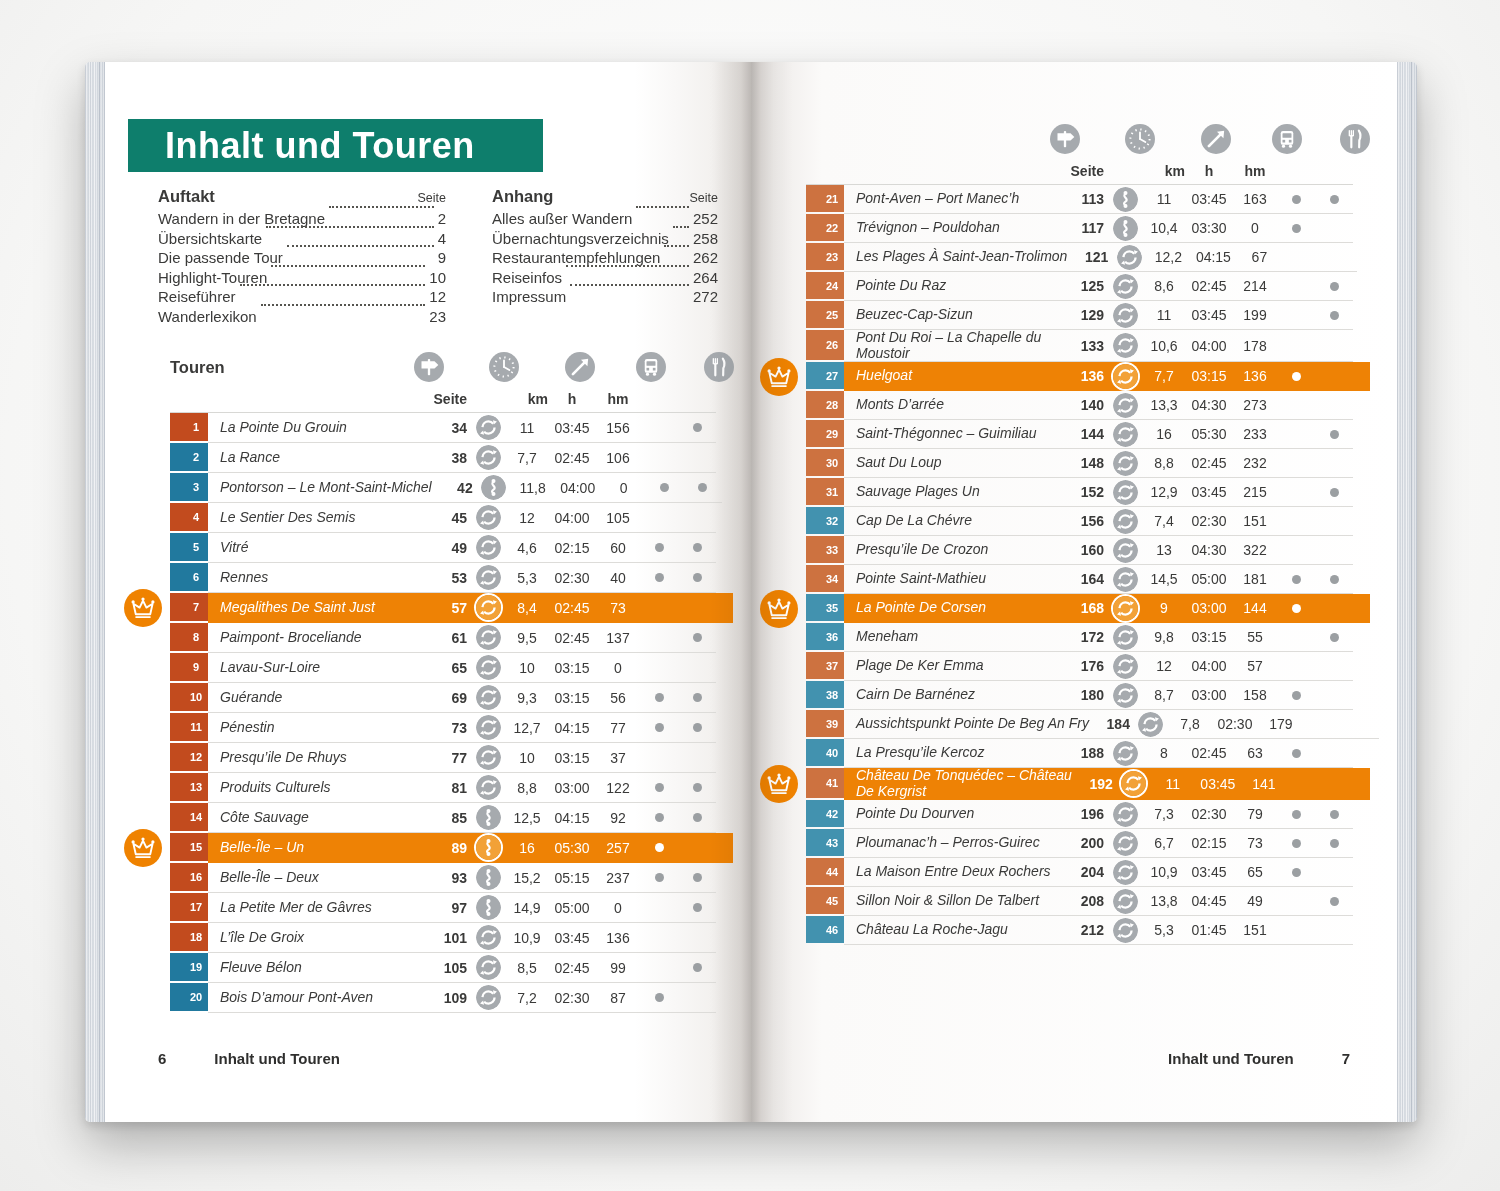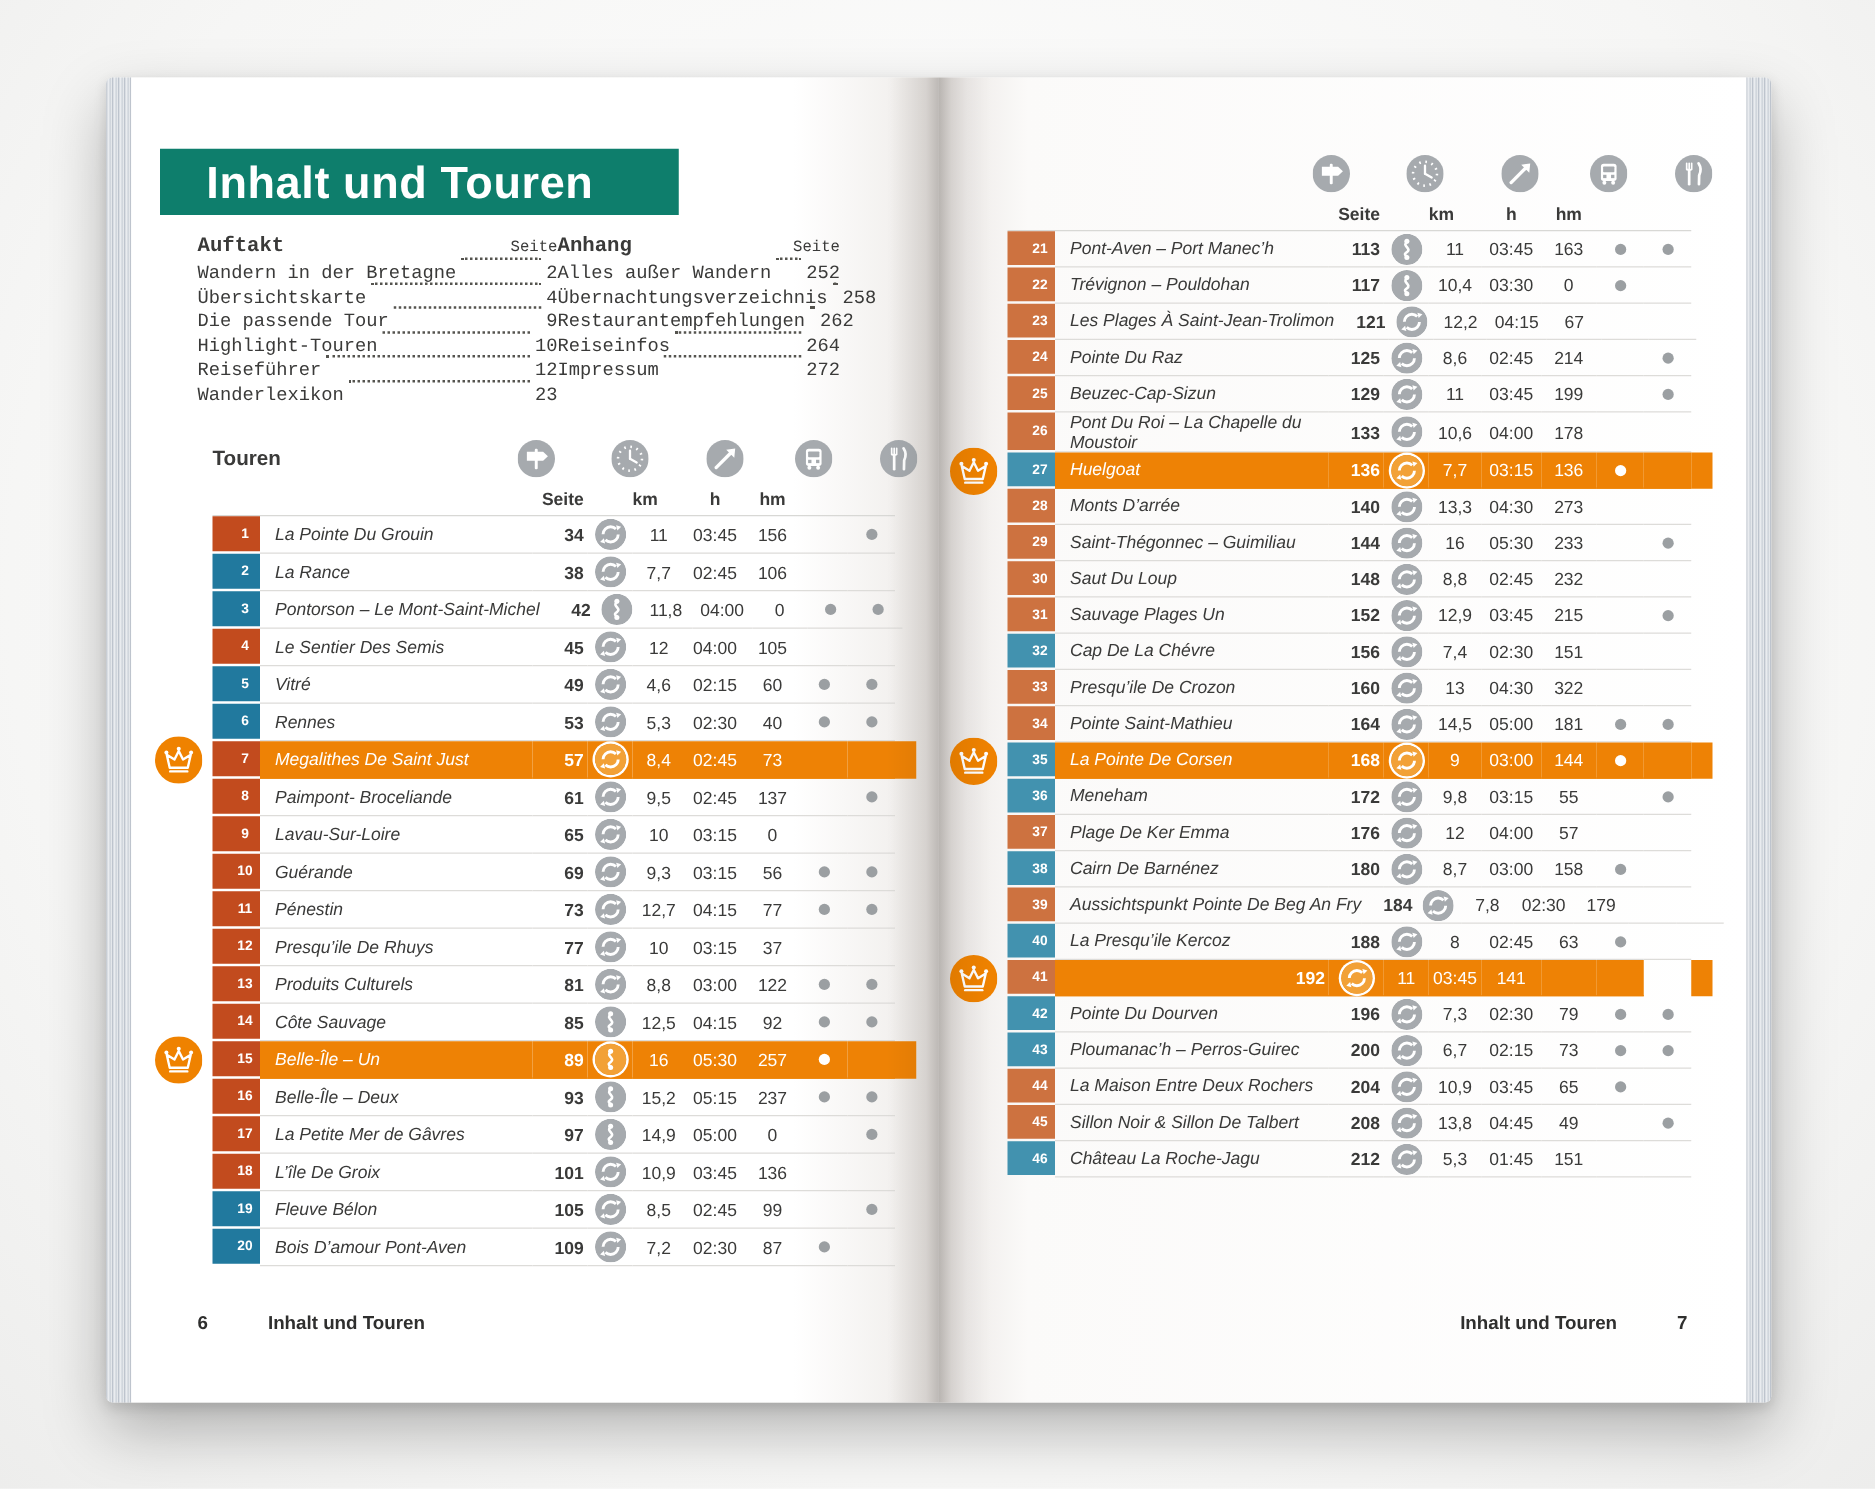--- a/index.html
+++ b/index.html
@@ -30,39 +30,39 @@
     z-index:40;pointer-events:none;
   }
   
   .title-bar{
     position:absolute;left:23px;top:57px;width:415px;height:53px;
     background:#0e7e6c;color:#fff;font-size:36px;font-weight:bold;
     display:flex;align-items:center;padding-left:37px;box-sizing:border-box;
     letter-spacing:.5px;
   }
   
-  .toc{position:absolute;left:53px;top:125px;width:560px;display:grid;grid-template-columns:288px 226px;font-family:Liberation Mono, monospace;}
+  .toc{position:absolute;left:53px;top:125px;width:560px;display:grid;grid-template-columns:288px 226px;column-gap:46px;}
   .toc-head{display:flex;justify-content:space-between;align-items:baseline;margin-bottom:3px;}
   .toc-head .h{font-size:16.5px;font-weight:bold;}
   .toc-head .s{font-size:12.5px;}
   .toc-entry{display:flex;align-items:flex-start;font-size:15px;line-height:19.5px;}
   .toc-entry .dots{flex:1;border-bottom:2px dotted #55544f;margin:0 4px;transform:translateY(-3px);min-width:4px;}
   .toc-entry .num{font-weight:normal;}
   
   .tour-table{position:absolute;}
   .page-left .tour-table{left:65px;top:286px;width:546px;}
   .page-right .tour-table{left:55px;top:58px;width:547px;}
   .row-grid{display:grid;grid-template-columns:38px 1fr 44px 36px 42px 48px 44px 38px 38px;}
   .thead-icons{height:38px;align-items:center;gap:30px;}
   .th-heading{grid-column:1 / 3;font-size:16.5px;font-weight:bold;align-self:center;}
   .hicon{display:flex;justify-content:center;align-items:center;}
   .hicon svg{width:30px;height:30px;display:block;}
   .thead-labels{height:26px;align-items:center;border-bottom:1px solid #d8d8d5;font-size:14px;font-weight:bold;}
   .th-seite{grid-column:3;text-align:right;padding-right:3px;}
-  .th-km{grid-column:5;text-align:left;}
+  .th-km{grid-column:5;text-align:right;}
   .th-h{grid-column:6;text-align:center;}
   .th-hm{grid-column:7;text-align:center;}
   
   .trow{position:relative;}
   .trow .c{
     border-bottom:1px solid #dddcd9;display:flex;align-items:center;
     min-height:30px;box-sizing:border-box;font-size:14px;
   }
   .page-right .trow .c{min-height:29px;}
   .numcell{border-bottom:none !important;position:relative;}
@@ -1211,20 +1211,24 @@
   </div>
           <div class="row-grid trow highlight">
     <div class="c numcell">
       <span class="crown">
                 <svg>
                   <use href="#icon-crown"></use>
                 </svg>
               </span>
       <span class="numbox red">41</span>
     </div>
+    <div class="c namecell">
+              <span class="name">Château De Tonquédec – Château
+De Kergrist</span>
+            </div>
     <div class="c pagecell">192</div>
     <div class="c iconcell">
       <svg class="route-icon">
                 <use href="#icon-loop"></use>
               </svg>
     </div>
     <div class="c kmcell">11</div>
     <div class="c hcell">03:45</div>
     <div class="c hmcell">141</div>
     <div class="c dotcell"></div>

